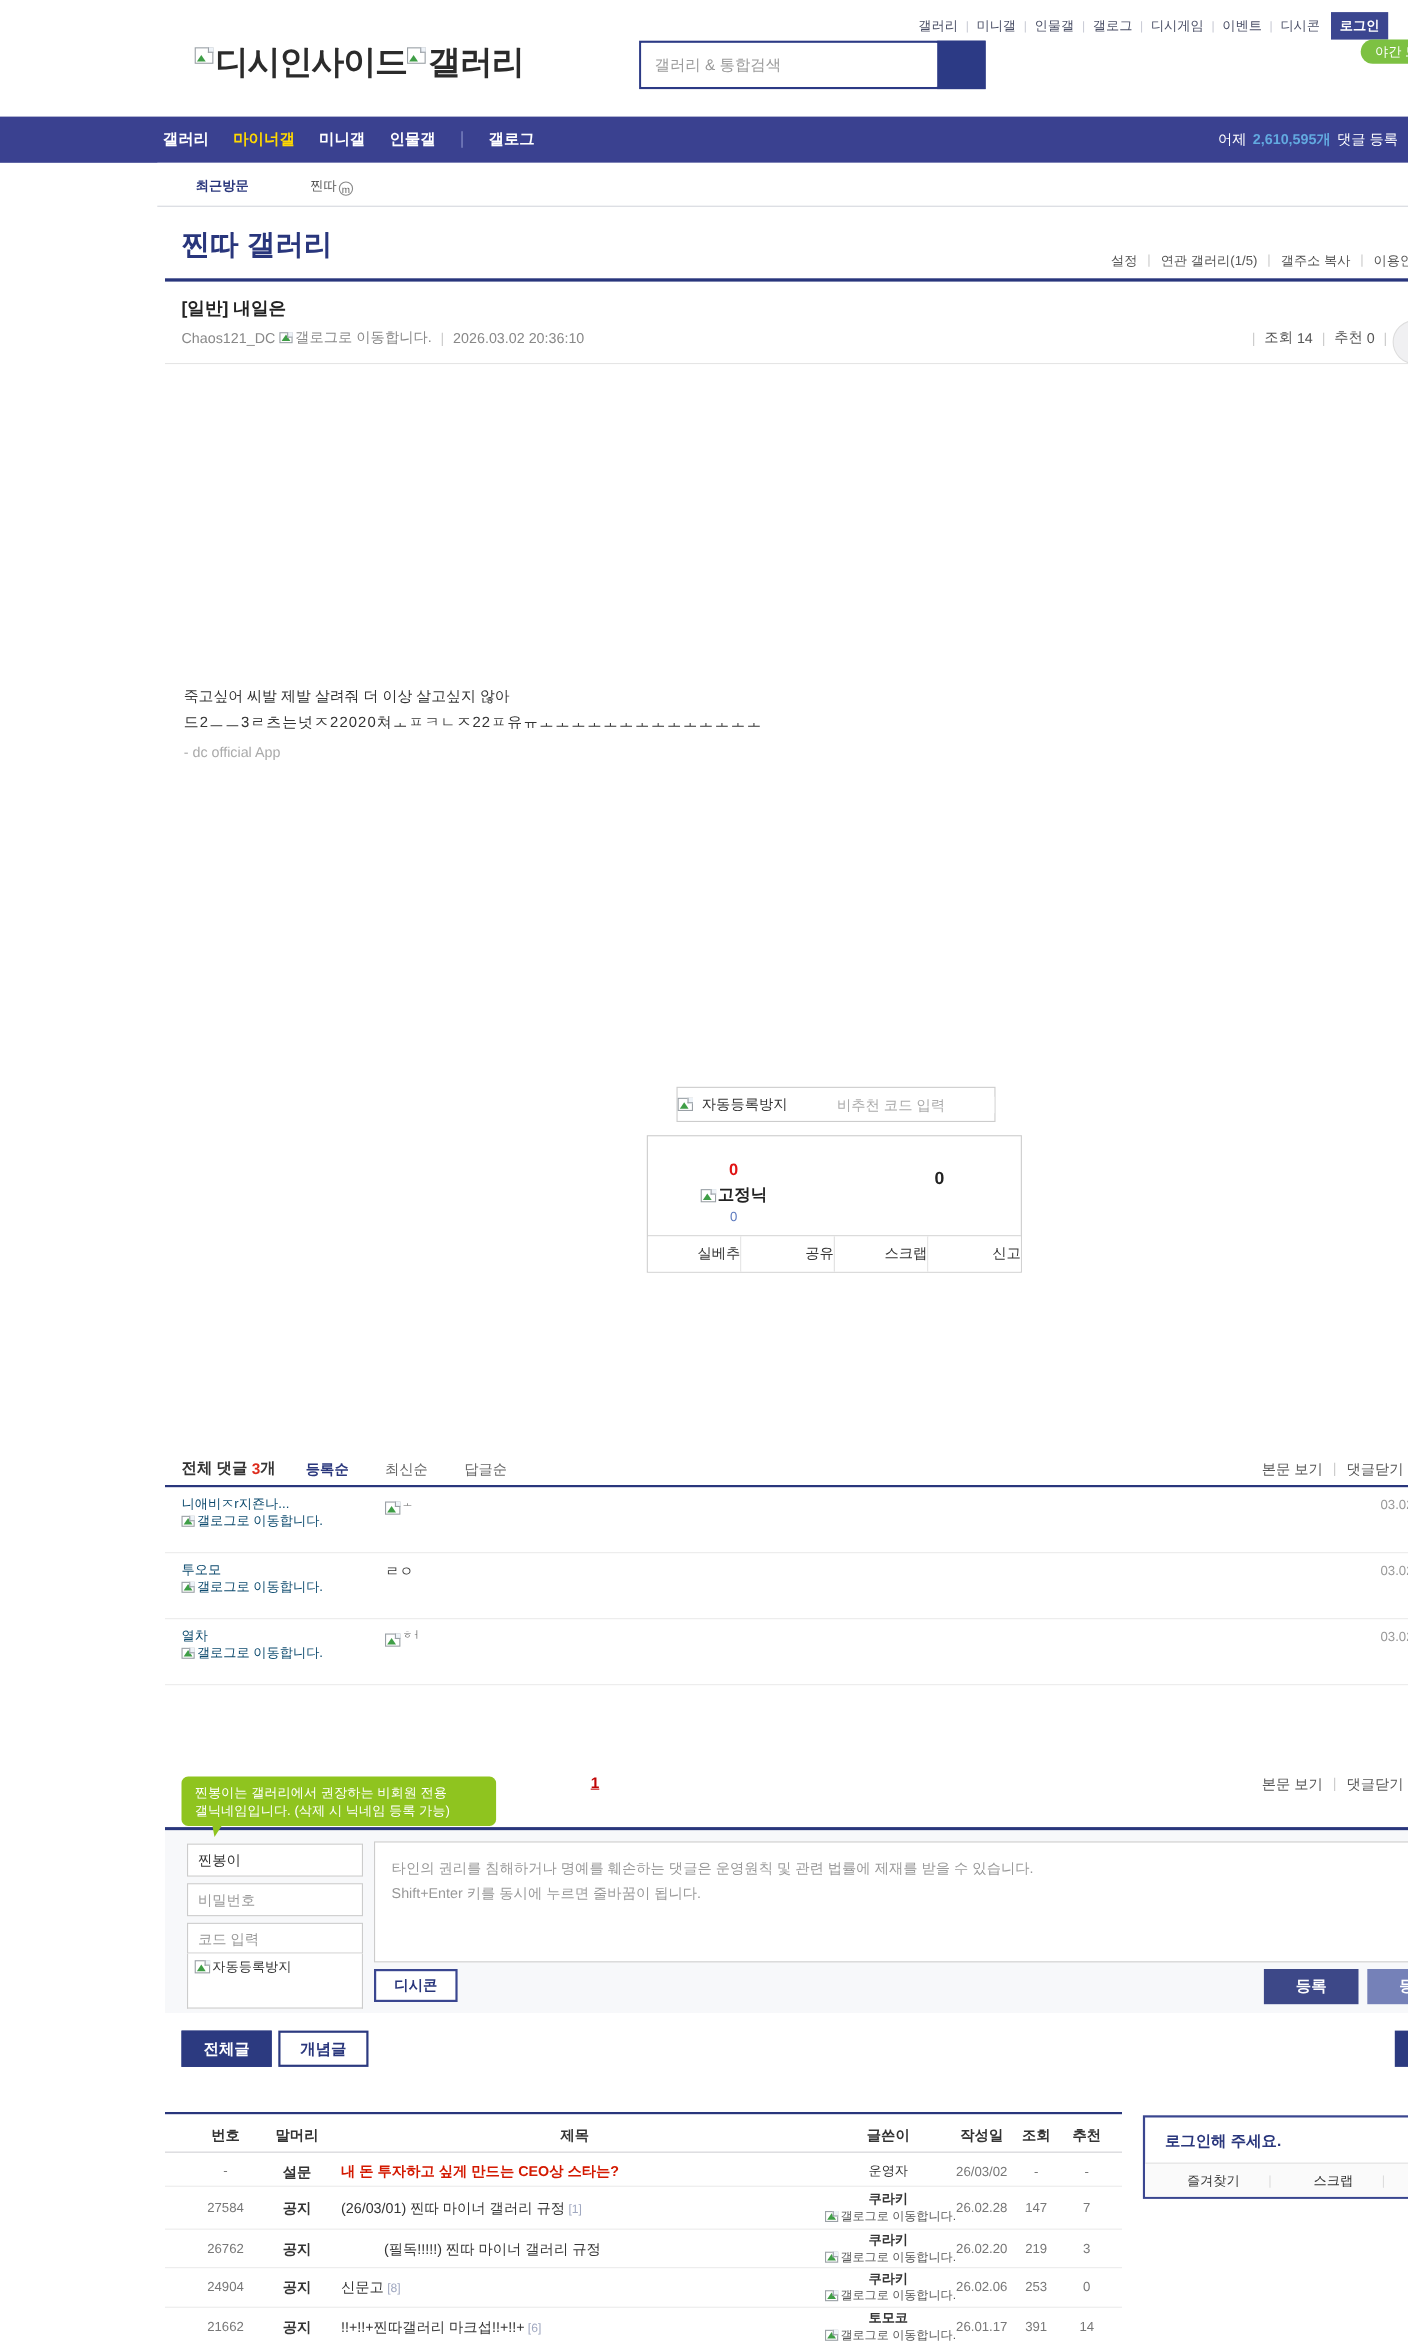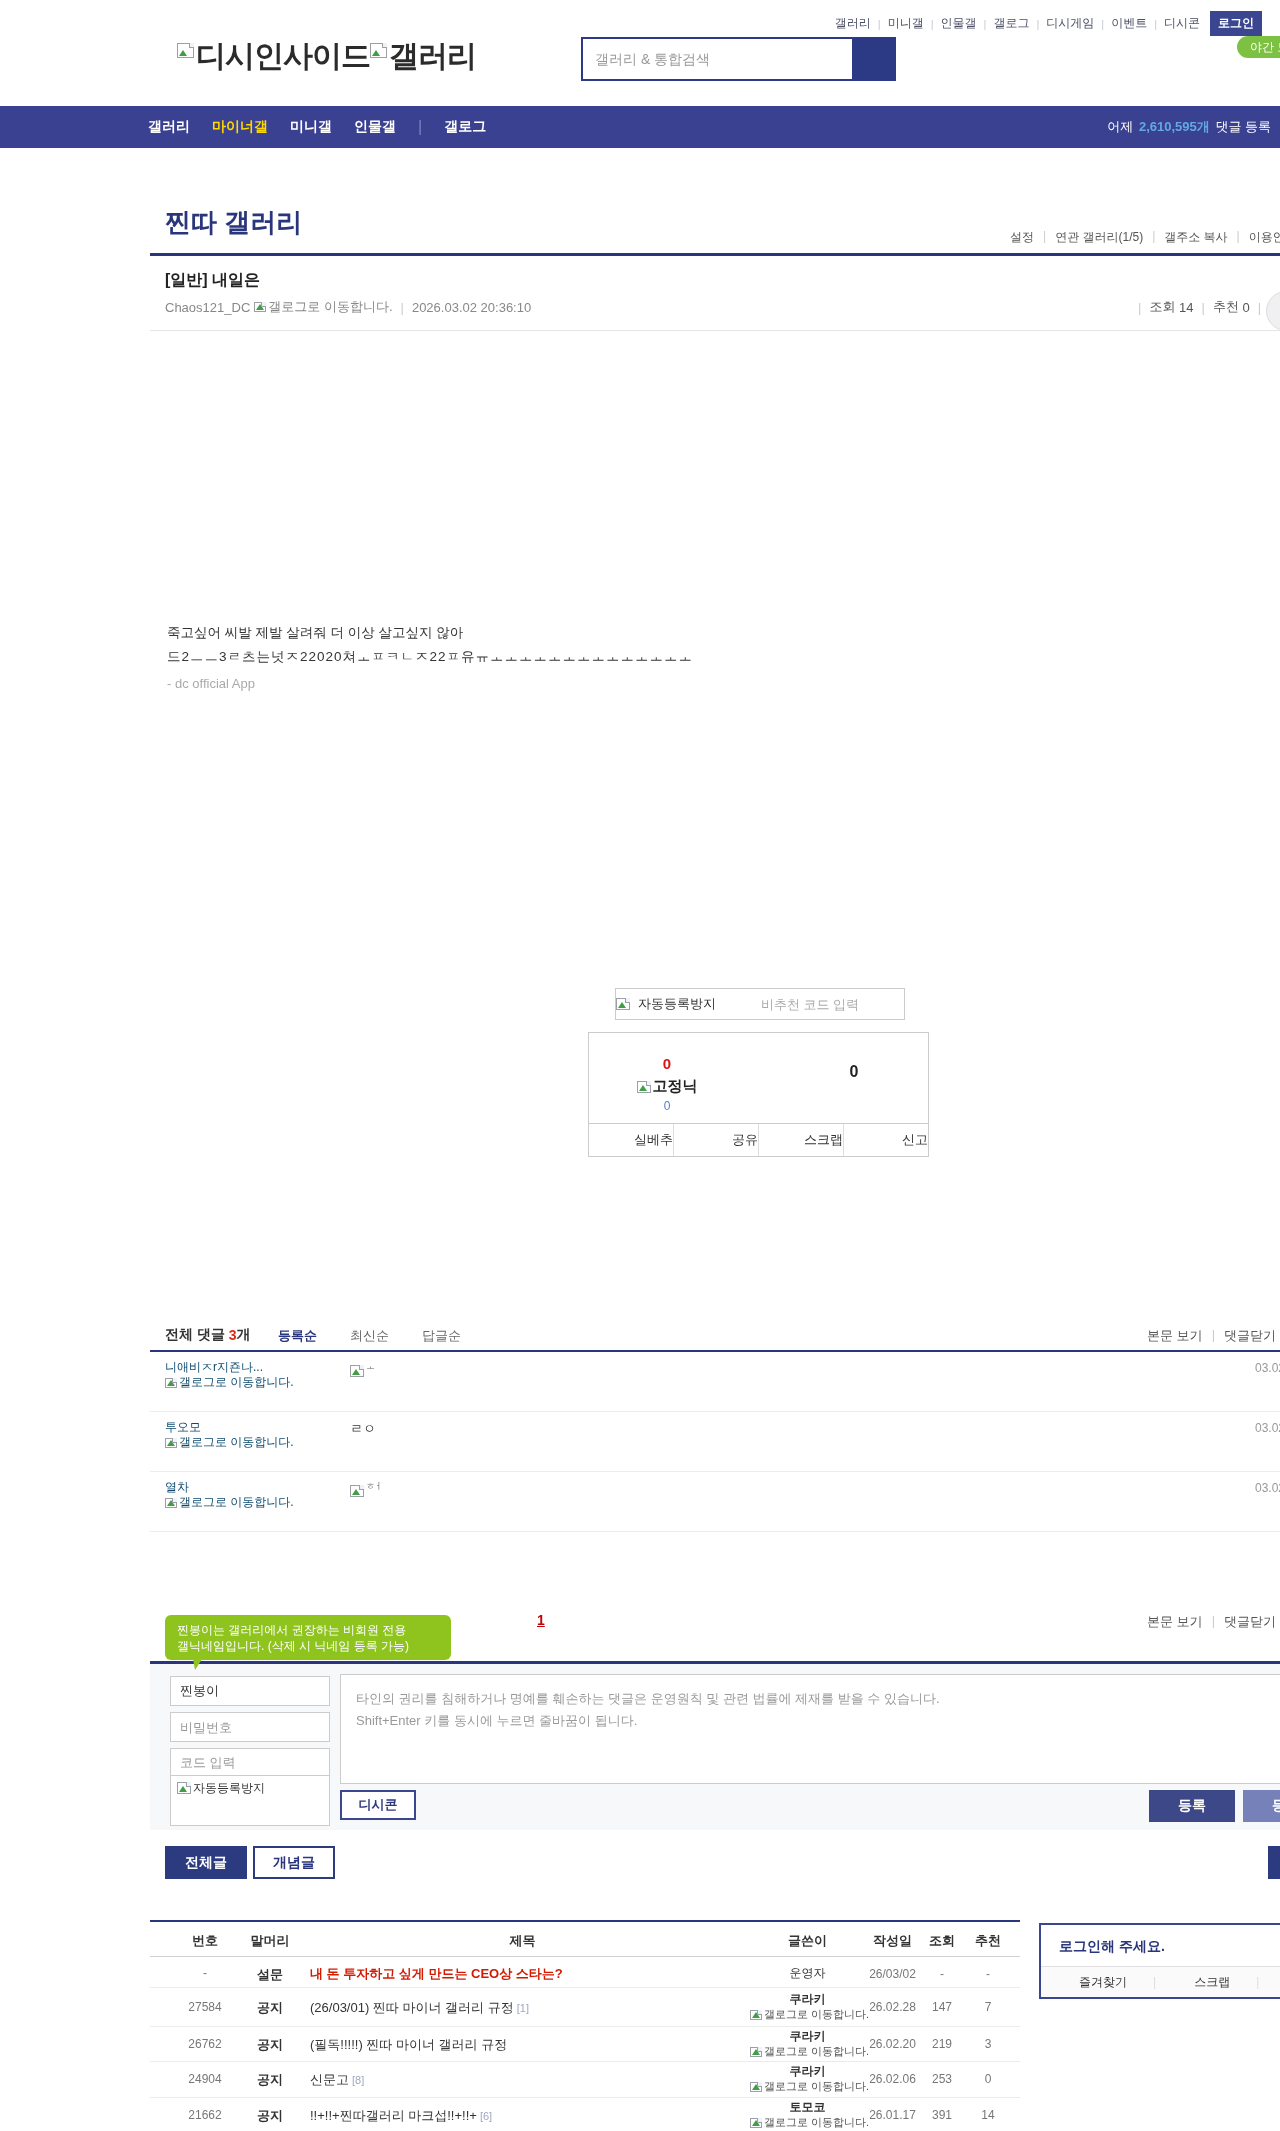--- a/index.html
+++ b/index.html
@@ -200,20 +200,24 @@
       <a href="#" class="item">미니갤</a>
       <a href="#" class="item">인물갤</a>
       <span class="vsep">|</span>
       <a href="#" class="item">갤로그</a>
     </div>
     <div class="nav-right">
       <span>어제</span>&nbsp;<b>2,610,595개</b>&nbsp;<span>댓글 등록</span>
     </div>
   </div>
 
+  <div class="abs crumbbar">
+    <span class="crumb-recent">최근방문</span>
+    <span class="crumb-gal"><span>찐따</span><span class="m-icon">m</span></span>
+  </div>
 
   <div class="abs gal-title">찐따 갤러리</div>
   <div class="abs gal-links">
     <span class="l">설정</span>
       <span class="sep">|</span>
     <span class="l">연관 갤러리(1/5)</span>
       <span class="sep">|</span>
     <span class="l">갤주소 복사</span>
       <span class="sep">|</span>
     <span class="l">이용안내</span>
@@ -365,21 +369,21 @@
     <div class="cell b-title" style="top:11px;"><span>(26/03/01) 찐따 마이너 갤러리 규정</span><span class="b-badge">[1]</span></div>
     <div class="cell b-author" style="top:4px;"><span class="nm">쿠라키</span><br><span class="gl"><span class="bimg sm"></span><span>갤로그로 이동합니다.</span></span></div>
     <div class="cell b-date" style="top:12px;">26.02.28</div>
     <div class="cell b-views" style="top:12px;">147</div>
     <div class="cell b-rec" style="top:12px;">7</div>
   </div>
 
   <div class="abs b-row" style="top:2027px;height:35px;">
     <div class="cell b-no" style="top:10px;">26762</div>
     <div class="cell b-head" style="top:9px;">공지</div>
-    <div class="cell b-title" style="top:9px;"><span>(필독!!!!!) 찐따 마이너 갤러리 규정</span><span class="b-badge"></span></div>
+    <div class="cell b-title" style="top:9px;margin-left:39px;"><span>(필독!!!!!) 찐따 마이너 갤러리 규정</span><span class="b-badge"></span></div>
     <div class="cell b-author" style="top:2px;"><span class="nm">쿠라키</span><br><span class="gl"><span class="bimg sm"></span><span>갤로그로 이동합니다.</span></span></div>
     <div class="cell b-date" style="top:10px;">26.02.20</div>
     <div class="cell b-views" style="top:10px;">219</div>
     <div class="cell b-rec" style="top:10px;">3</div>
   </div>
 
   <div class="abs b-row" style="top:2062px;height:36px;">
     <div class="cell b-no" style="top:10px;">24904</div>
     <div class="cell b-head" style="top:9px;">공지</div>
     <div class="cell b-title" style="top:9px;"><span>신문고</span><span class="b-badge">[8]</span></div>

